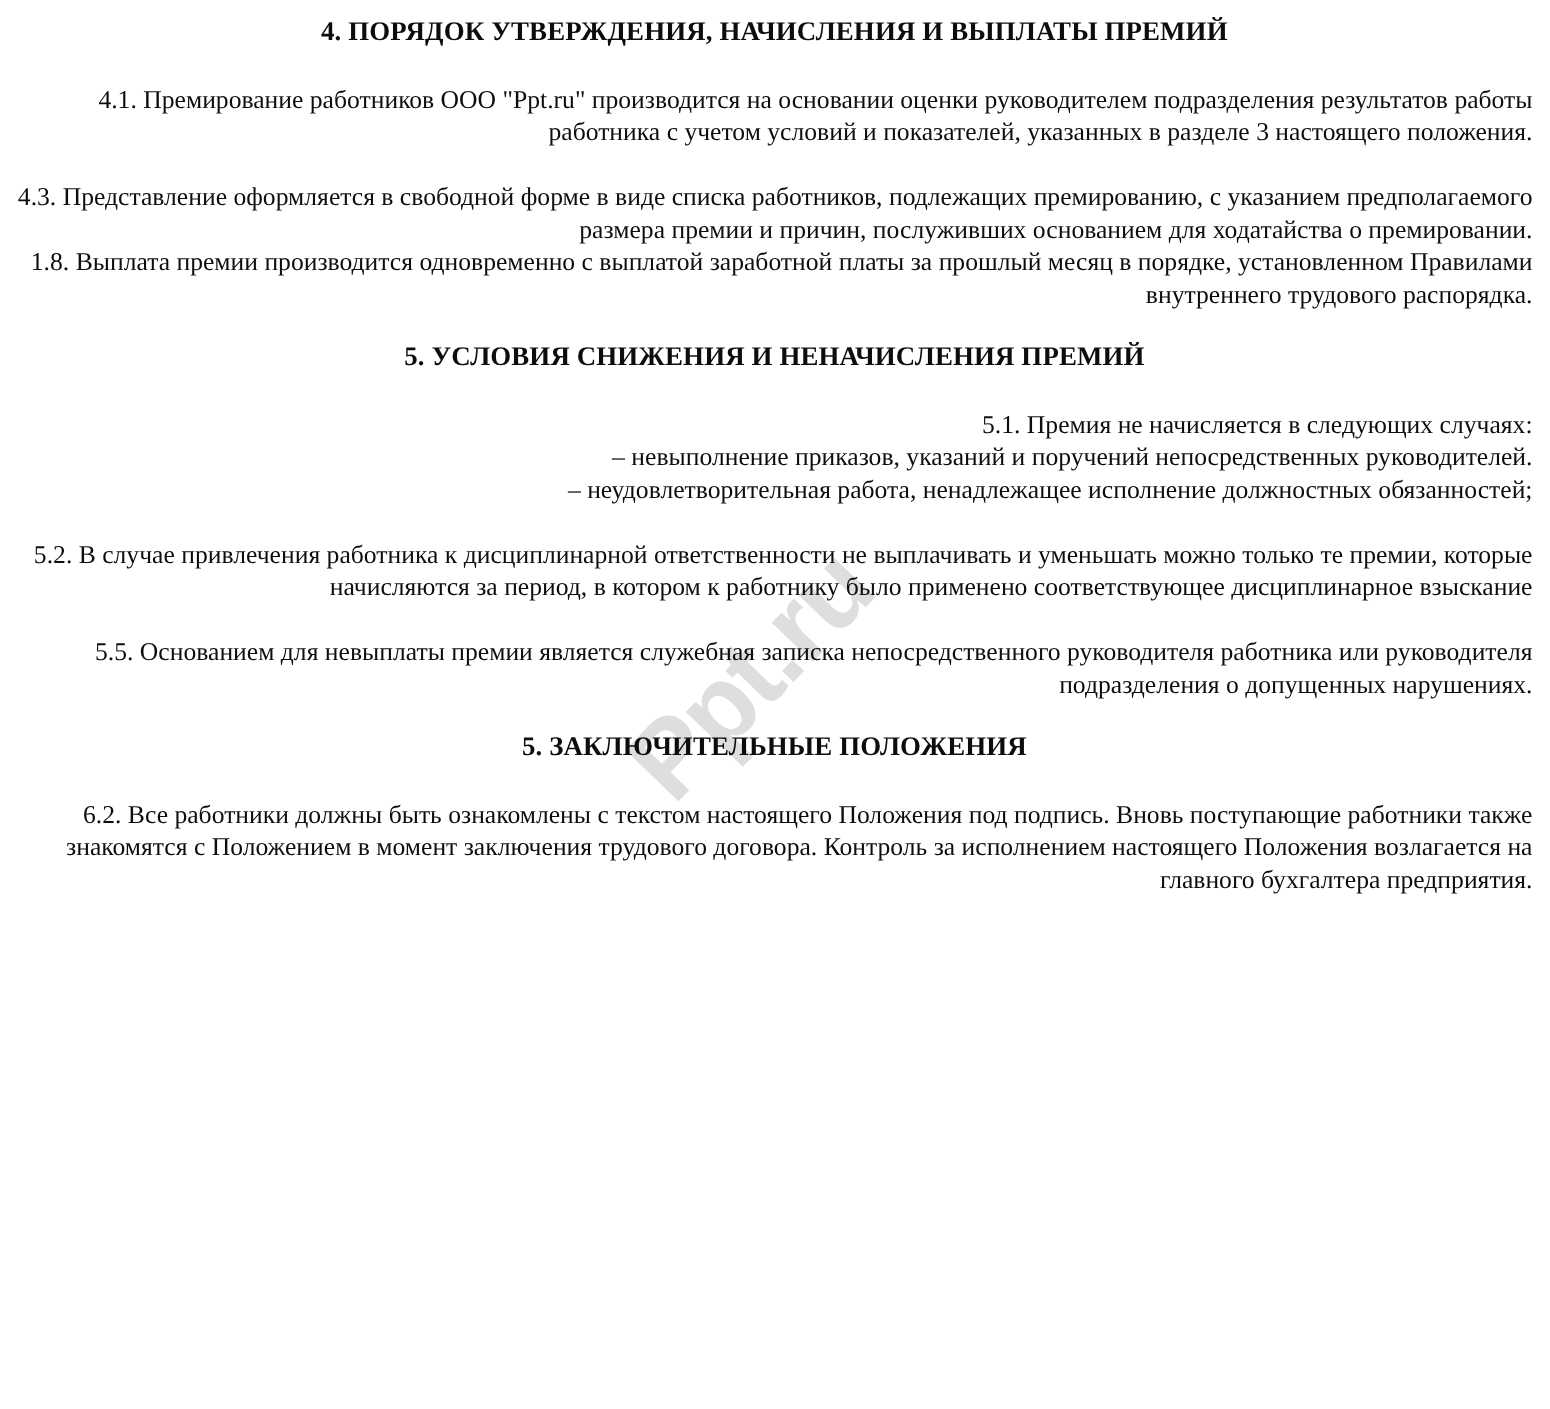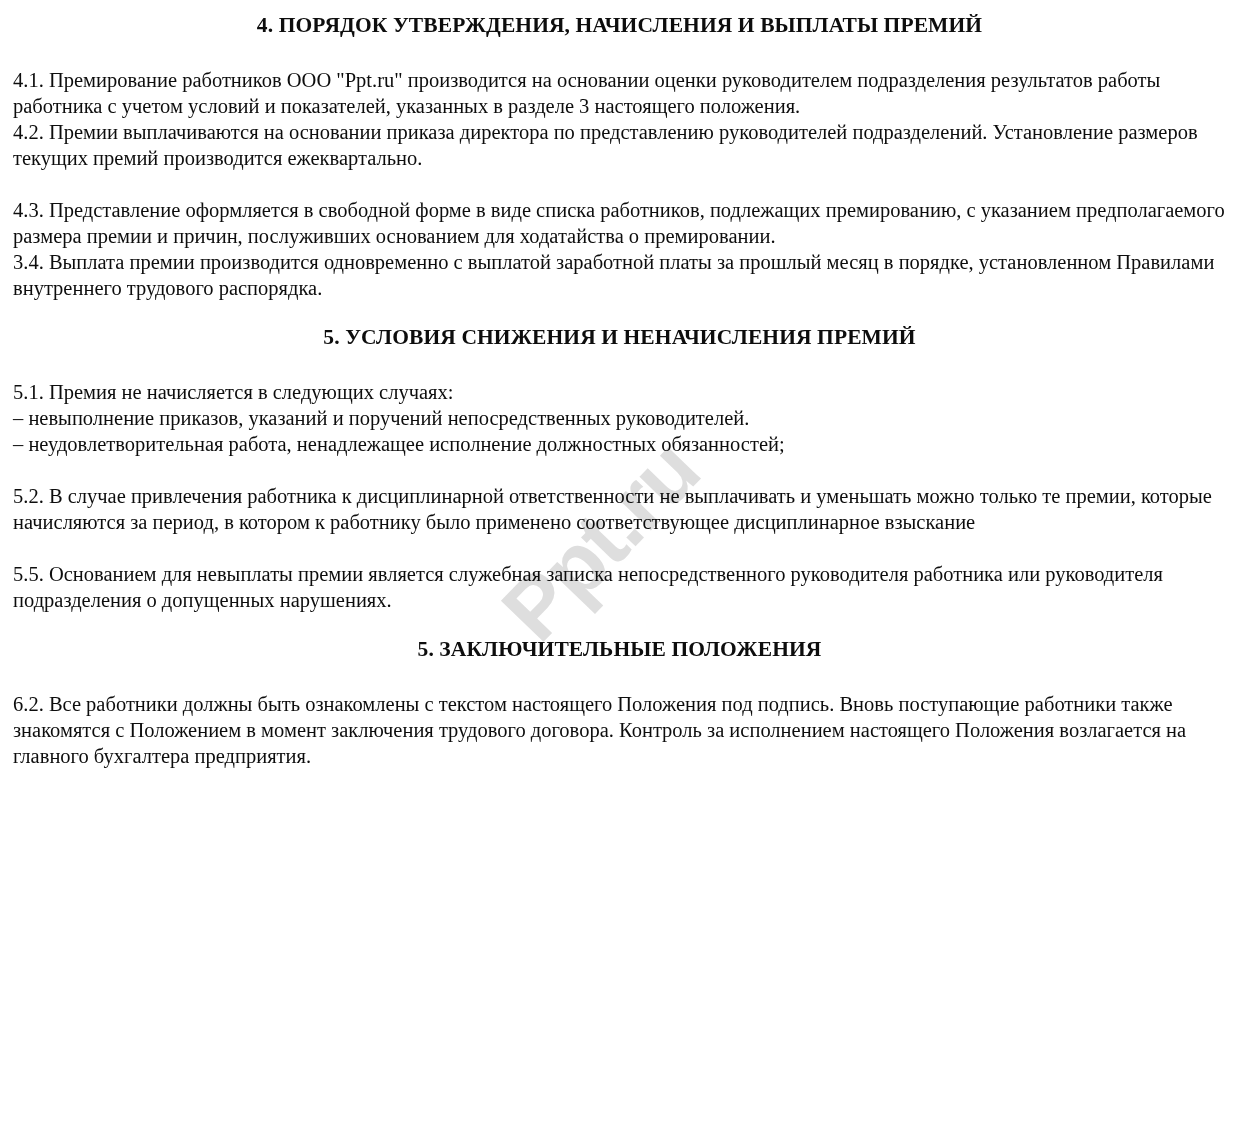--- a/index.html
+++ b/index.html
@@ -71,21 +71,21 @@
     font-weight: 700;
     text-align: center;
     line-height: 26px;
     letter-spacing: .1px;
   }
 
   p.body-para {
     margin: 0;
     font-size: 20.5px;
     line-height: 26px;
-    text-align: left;
+    text-align: right;
     white-space: pre-wrap;
     font-family: Liberation Serif, serif;
   }
 
   .spacer-line {
     height: 26px;
   }
 
   .spacer-heading-top {
     height: 23px;
@@ -108,26 +108,25 @@
     <div class="watermark">Ppt.ru</div>
   </div>
 
   <div class="content">
     <div class="spacer-top"></div>
 
     <h2 class="section-heading">4. ПОРЯДОК УТВЕРЖДЕНИЯ, НАЧИСЛЕНИЯ И ВЫПЛАТЫ ПРЕМИЙ</h2>
     <div class="spacer-heading-bottom"></div>
 
     <p class="body-para">4.1. Премирование работников ООО "Ppt.ru" производится на основании оценки руководителем подразделения результатов работы работника с учетом условий и показателей, указанных в разделе 3 настоящего положения.</p>
-    <p class="body-para">4.2. Премии выплачиваются на основании приказа директора по представлению руководителей подразделений. Установление размеров текущих премий производится ежеквартально.</p>
 
     <div class="spacer-line"></div>
 
     <p class="body-para">4.3. Представление оформляется в свободной форме в виде списка работников, подлежащих премированию, с указанием предполагаемого размера премии и причин, послуживших основанием для ходатайства о премировании.</p>
-    <p class="body-para">3.4. Выплата премии производится одновременно с выплатой заработной платы за прошлый месяц в порядке, установленном Правилами внутреннего трудового распорядка.</p>
+    <p class="body-para">1.8. Выплата премии производится одновременно с выплатой заработной платы за прошлый месяц в порядке, установленном Правилами внутреннего трудового распорядка.</p>
 
     <div class="spacer-heading-top"></div>
 
     <h2 class="section-heading">5. УСЛОВИЯ СНИЖЕНИЯ И НЕНАЧИСЛЕНИЯ ПРЕМИЙ</h2>
     <div class="spacer-heading-bottom"></div>
 
     <p class="body-para">5.1. Премия не начисляется в следующих случаях:</p>
     <p class="body-para">– невыполнение приказов, указаний и поручений непосредственных руководителей.</p>
     <p class="body-para">– неудовлетворительная работа, ненадлежащее исполнение должностных обязанностей;</p>
 

